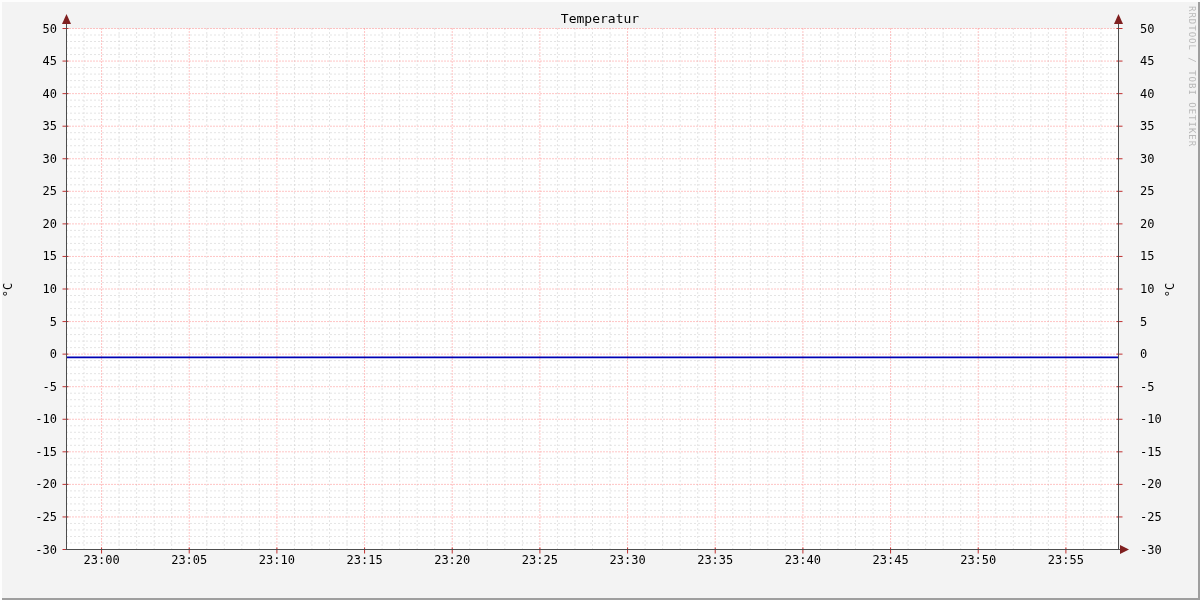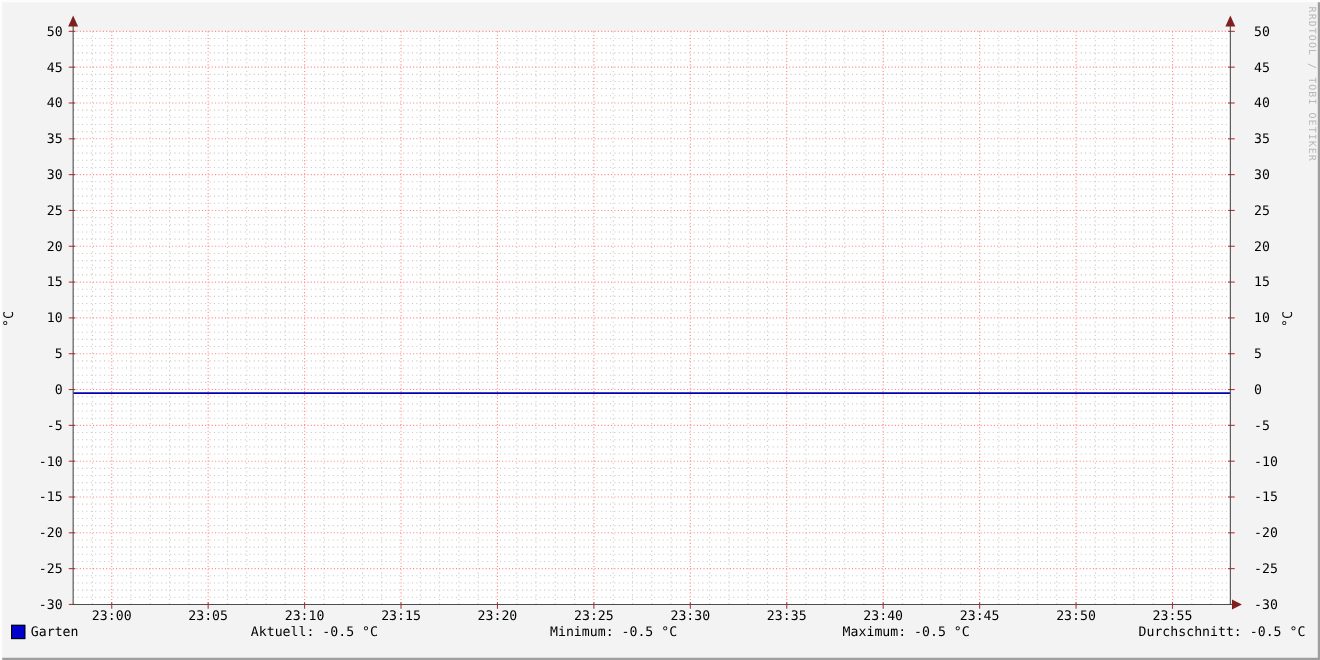--- a/index.html
+++ b/index.html
@@ -40,20 +40,21 @@
   .footer{
     position:absolute;top:584px;left:0;width:100%;text-align:center;
     font-size:9px;color:#9a9a9a;letter-spacing:0.5px;
   }
 </style>
 </head>
 <body>
 
 <div id="rrd-image">
 
+  <div class="title">Temperatur</div>
 
   <svg id="chart-svg" width="1200" height="600">
       <rect x="66.5" y="28.5" width="1052" height="521" fill="#ffffff"></rect>
       <line x1="66.5" y1="542.9875" x2="1118.5" y2="542.9875" stroke="#c9c9c9" stroke-width="1" stroke-dasharray="1,3"></line>
       <line x1="66.5" y1="536.475" x2="1118.5" y2="536.475" stroke="#c9c9c9" stroke-width="1" stroke-dasharray="1,3"></line>
       <line x1="66.5" y1="529.9625" x2="1118.5" y2="529.9625" stroke="#c9c9c9" stroke-width="1" stroke-dasharray="1,3"></line>
       <line x1="66.5" y1="523.45" x2="1118.5" y2="523.45" stroke="#c9c9c9" stroke-width="1" stroke-dasharray="1,3"></line>
       <line x1="66.5" y1="510.425" x2="1118.5" y2="510.425" stroke="#c9c9c9" stroke-width="1" stroke-dasharray="1,3"></line>
       <line x1="66.5" y1="503.9125" x2="1118.5" y2="503.9125" stroke="#c9c9c9" stroke-width="1" stroke-dasharray="1,3"></line>
       <line x1="66.5" y1="497.4" x2="1118.5" y2="497.4" stroke="#c9c9c9" stroke-width="1" stroke-dasharray="1,3"></line>
@@ -289,23 +290,15 @@
       <polygon points="66.5,14 62,24 71,24" fill="#7f1f1f"></polygon>
       <polygon points="1118.5,14 1114,24 1123,24" fill="#7f1f1f"></polygon>
       <polygon points="1129,549.5 1120,545 1120,554" fill="#7f1f1f"></polygon>
     </svg>
 
   <div class="ylab ylab-left">°C</div>
   <div class="ylab ylab-right">°C</div>
 
   <div class="watermark">RRDTOOL / TOBI OETIKER</div>
 
-  <div class="legend-row">
-    <span class="legend-swatch" style="background: rgb(0, 0, 204);"></span>
-    <span class="legend-name">Garten</span>
-    <span class="stat stat-aktuell">Aktuell: -0.5 °C</span>
-    <span class="stat stat-minimum">Minimum: -0.5 °C</span>
-    <span class="stat stat-maximum">Maximum: -0.5 °C</span>
-    <span class="stat stat-durchschnitt">Durchschnitt: -0.5 °C</span>
-  </div>
 
 
 </div>
 
 </body></html>

